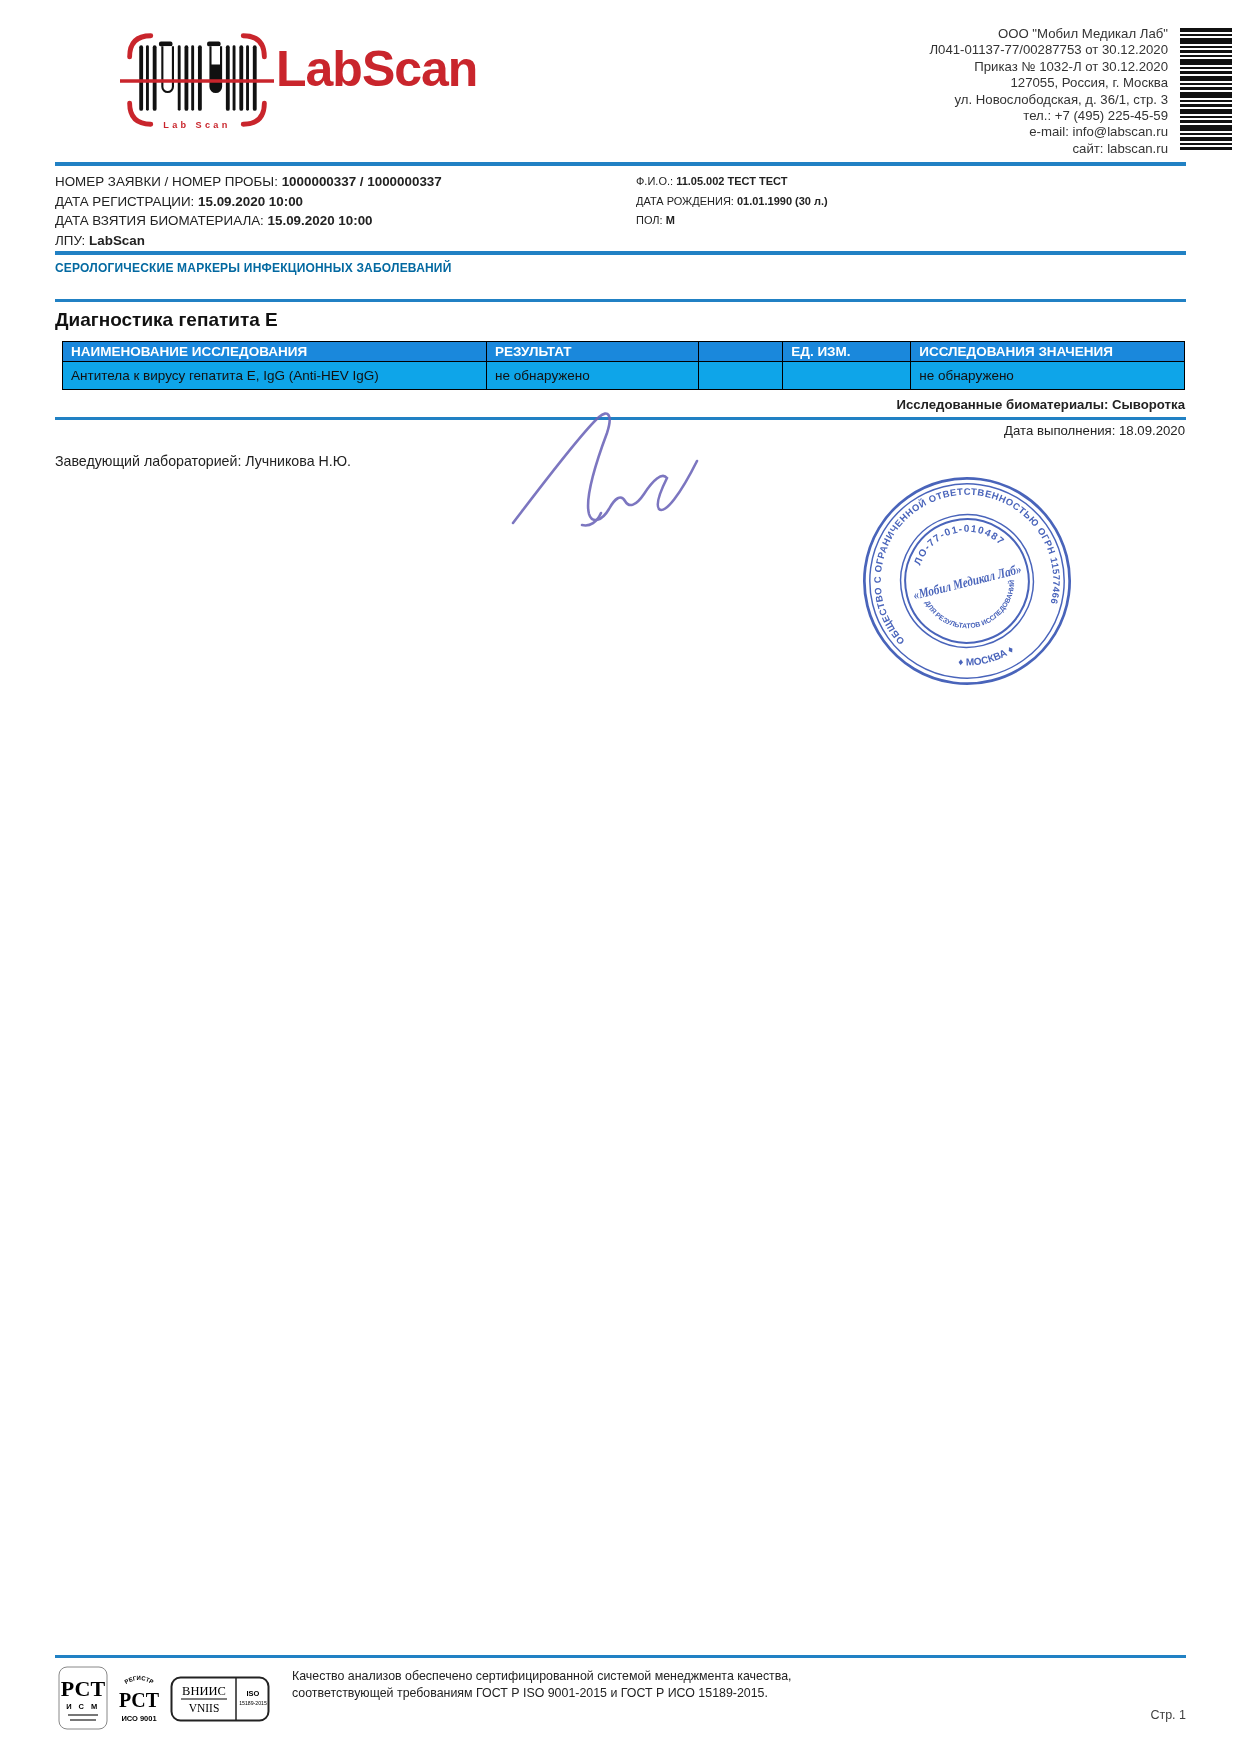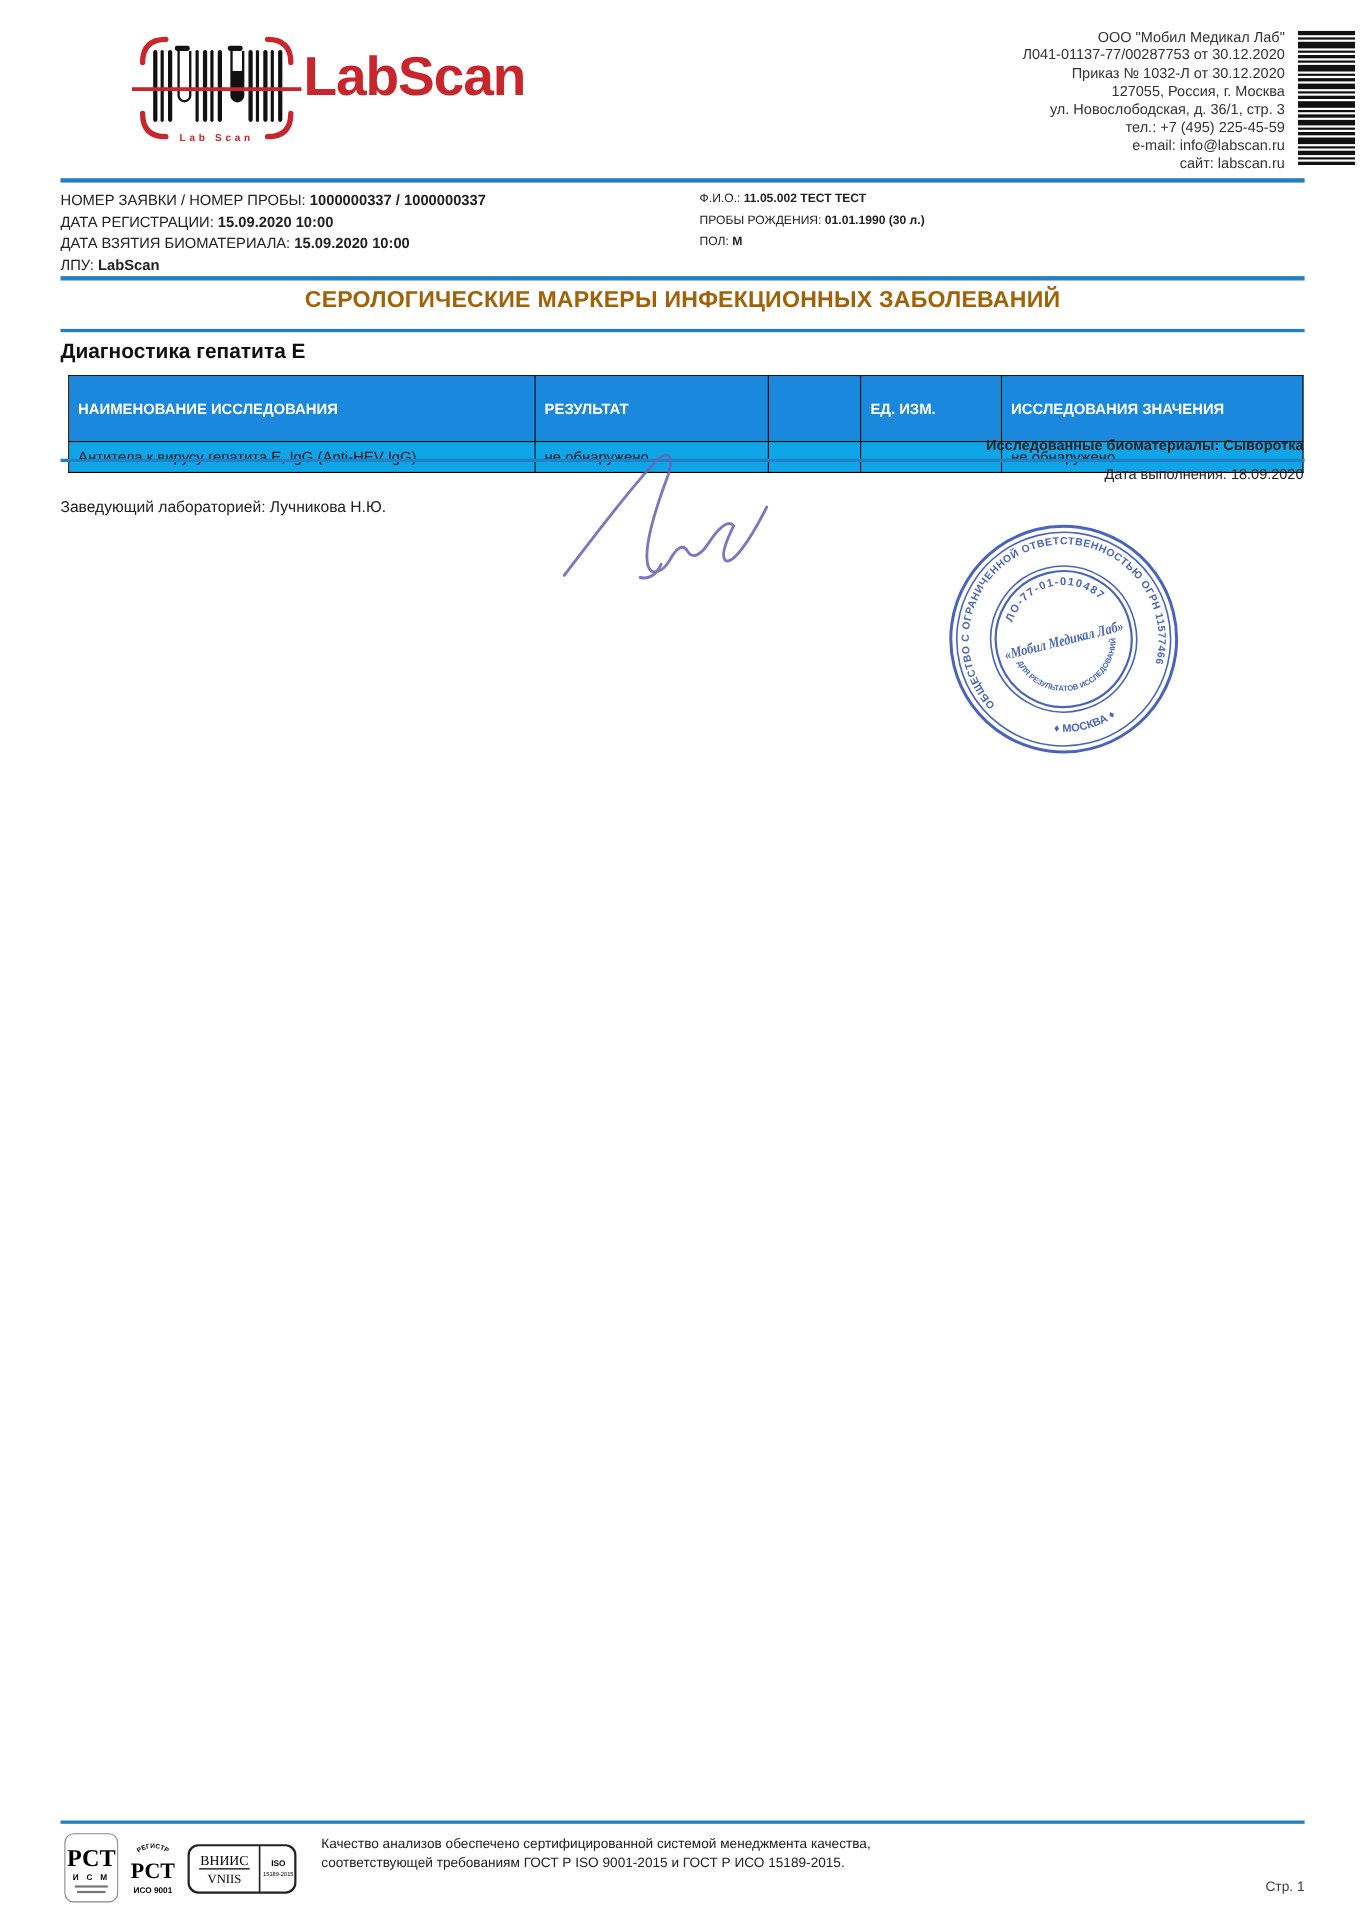--- a/index.html
+++ b/index.html
@@ -19,24 +19,24 @@
   .hr3{top:299px;height:2.5px;}
   .hr4{top:417px;height:3px;}
   .hr5{top:1655px;height:3px;}
 
   
   .patient-left{position:absolute;left:55px;top:172px;font-size:13.4px;line-height:19.5px;}
   .patient-right{position:absolute;left:636px;top:172px;font-size:11px;line-height:19.5px;}
   .info-line .val{font-weight:700;}
 
   
-  .report-title{position:absolute;left:55px;top:261px;width:1131px;text-align:center;font-size:21px;font-weight:700;letter-spacing:.2px;color:#a16207;}
+  .report-title{position:absolute;left:55px;top:261px;width:1131px;font-size:12px;font-weight:700;letter-spacing:.2px;color:#0369a1;}
   .section-title{position:absolute;left:55px;top:309px;font-size:19px;font-weight:700;color:#111;}
   .results-table{position:absolute;left:62px;top:341px;width:1123px;border-collapse:collapse;table-layout:fixed;font-size:13.5px;}
-  .results-table th{background:#1a88dc;color:#fff;font-weight:700;text-align:left;padding:20px 8px;height:19px;border:1.5px solid #000;}
+  .results-table th{background:#1a88dc;color:#fff;font-weight:700;text-align:left;padding:0 8px;height:19px;border:1.5px solid #000;}
   .results-table td{background:#0ea5e9;color:#111;padding:4px 8px;height:19px;border:1.5px solid #000;}
   .note-right{position:absolute;right:56px;text-align:right;font-size:13.2px;color:#222;}
   .biomaterials{top:397px;font-weight:bold;}
   .completion{top:423px;}
   .head-lab{position:absolute;left:55px;top:453px;font-size:14.2px;color:#222;}
 
   
   .signature{position:absolute;left:505px;top:403px;width:200px;height:128px;}
   .stamp{position:absolute;left:858px;top:458px;width:218px;height:246px;opacity:.92;}
 
@@ -146,21 +146,21 @@
       <span>ЛПУ:</span>
       <span class="val">LabScan</span>
     </div>
   </div>
   <div class="patient-right">
     <div class="info-line">
       <span>Ф.И.О.:</span>
       <span class="val">11.05.002 ТЕСТ ТЕСТ</span>
     </div>
     <div class="info-line">
-      <span>ПРОБЫ РОЖДЕНИЯ:</span>
+      <span>ДАТА РОЖДЕНИЯ:</span>
       <span class="val">01.01.1990 (30 л.)</span>
     </div>
     <div class="info-line">
       <span>ПОЛ:</span>
       <span class="val">М</span>
     </div>
   </div>
 
   <div class="blue-line hr2"></div>
   <div class="report-title">СЕРОЛОГИЧЕСКИЕ МАРКЕРЫ ИНФЕКЦИОННЫХ ЗАБОЛЕВАНИЙ</div>

